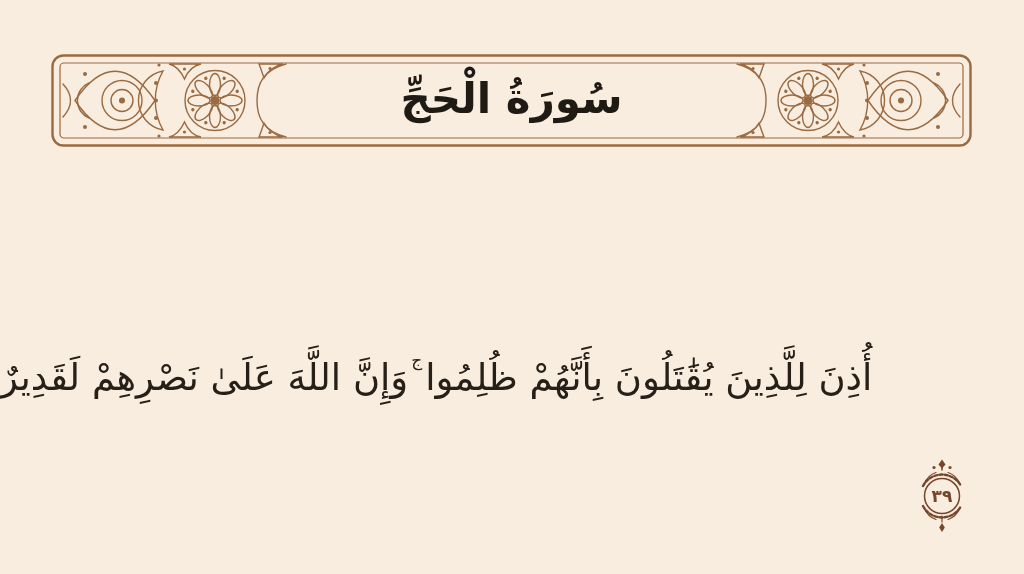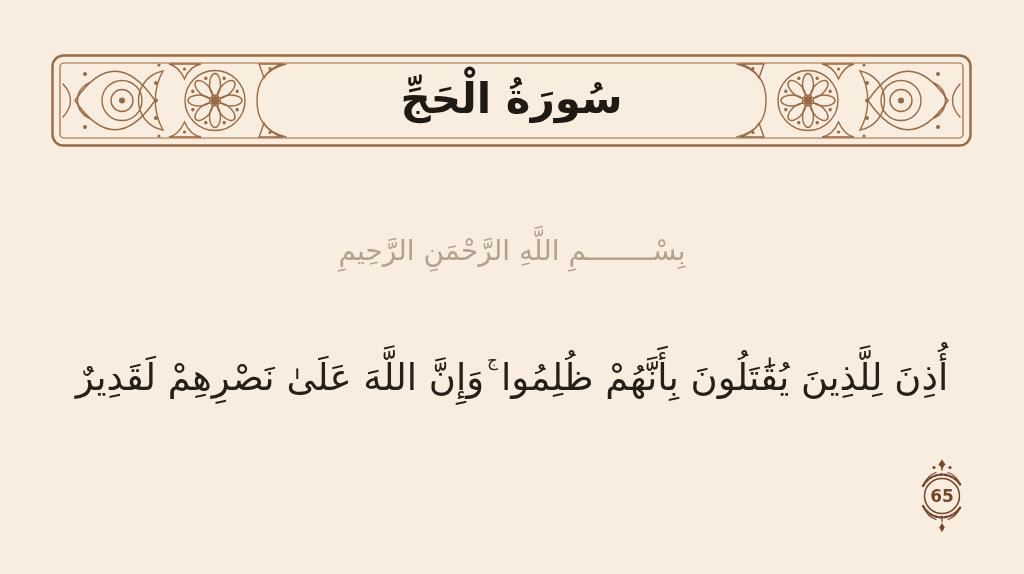--- a/index.html
+++ b/index.html
@@ -19,21 +19,21 @@
   }
   
   .bismillah{
     position:absolute;left:0;right:0;top:216px;height:70px;line-height:70px;
     text-align:center;direction:rtl;font-size:28px;
     color:var(--bismillah-ink,#b3a28c);
   }
   
   .verse{
     position:absolute;left:0;right:0;top:330px;height:96px;line-height:96px;
-    text-align:center;direction:rtl;white-space:nowrap;
+    text-align:left;direction:rtl;white-space:nowrap;
     font-size:37px;color:var(--verse-ink,#262019);
   }
   .pause{
     display:inline-block;font-size:17px;position:relative;top:-24px;
     margin:0 3px;line-height:normal;
   }
   
   .medallion{position:absolute;left:911px;top:458px;width:62px;height:76px;}
   .medallion svg{position:absolute;inset:0;width:100%;height:100%;}
   .verse-num{
@@ -107,21 +107,20 @@
         </g>
       </defs>
       <rect x="2.5" y="2.5" width="918" height="90" rx="11" fill="none" stroke="var(--band-border,#9a6a42)" stroke-width="2.4"></rect>
       <rect x="10" y="10" width="903" height="75" rx="4" fill="none" stroke="var(--band-border,#9a6a42)" stroke-width="1.2"></rect>
       <use href="#orn"></use>
       <use href="#orn" transform="translate(923,0) scale(-1 1)"></use>
     </svg>
     <div class="surah-title">سُورَةُ الْحَجِّ</div>
   </div>
 
-  <div class="bismillah">بِسْــــــــمِ اللَّهِ الرَّحْمَنِ الرَّحِيمِ</div>
 
   <div class="verse">
     <span>أُذِنَ لِلَّذِينَ يُقَٰتَلُونَ بِأَنَّهُمْ ظُلِمُوا</span><span class="pause">ج</span><span>وَإِنَّ اللَّهَ عَلَىٰ نَصْرِهِمْ لَقَدِيرٌ</span>
   </div>
 
   <div class="medallion">
     <svg viewBox="0 0 62 76" aria-hidden="true">
       <g fill="none" stroke="var(--verse-number-ink,#77452a)" stroke-width="1.5" stroke-linecap="round">
         <circle cx="31" cy="38" r="17.5"></circle>
         <path d="M12 28 A21.5 21.5 0 0 1 50 28" stroke-dasharray="3 2.2" stroke-width="2.4"></path>
@@ -131,16 +130,16 @@
         <path d="M13 50 Q17 59 25 61.5" stroke-width="1.2"></path>
         <path d="M49 50 Q45 59 37 61.5" stroke-width="1.2"></path>
         <path d="M31 12 L31 5"></path>
         <path d="M31 1.5 L34.5 6.5 L31 10.5 L27.5 6.5 Z" fill="var(--verse-number-ink,#77452a)" stroke="none"></path>
         <circle cx="23" cy="9.5" r="1.6" fill="var(--verse-number-ink,#77452a)" stroke="none"></circle>
         <circle cx="39" cy="9.5" r="1.6" fill="var(--verse-number-ink,#77452a)" stroke="none"></circle>
         <path d="M31 58 L31 64" stroke-width="1.2"></path>
         <path d="M31 65 L33.8 69.5 L31 74 L28.2 69.5 Z" fill="var(--verse-number-ink,#77452a)" stroke="none"></path>
       </g>
     </svg>
-    <div class="verse-num">65</div>
+    <div class="verse-num">٣٩</div>
   </div>
 
 </div>
 
 </body></html>

